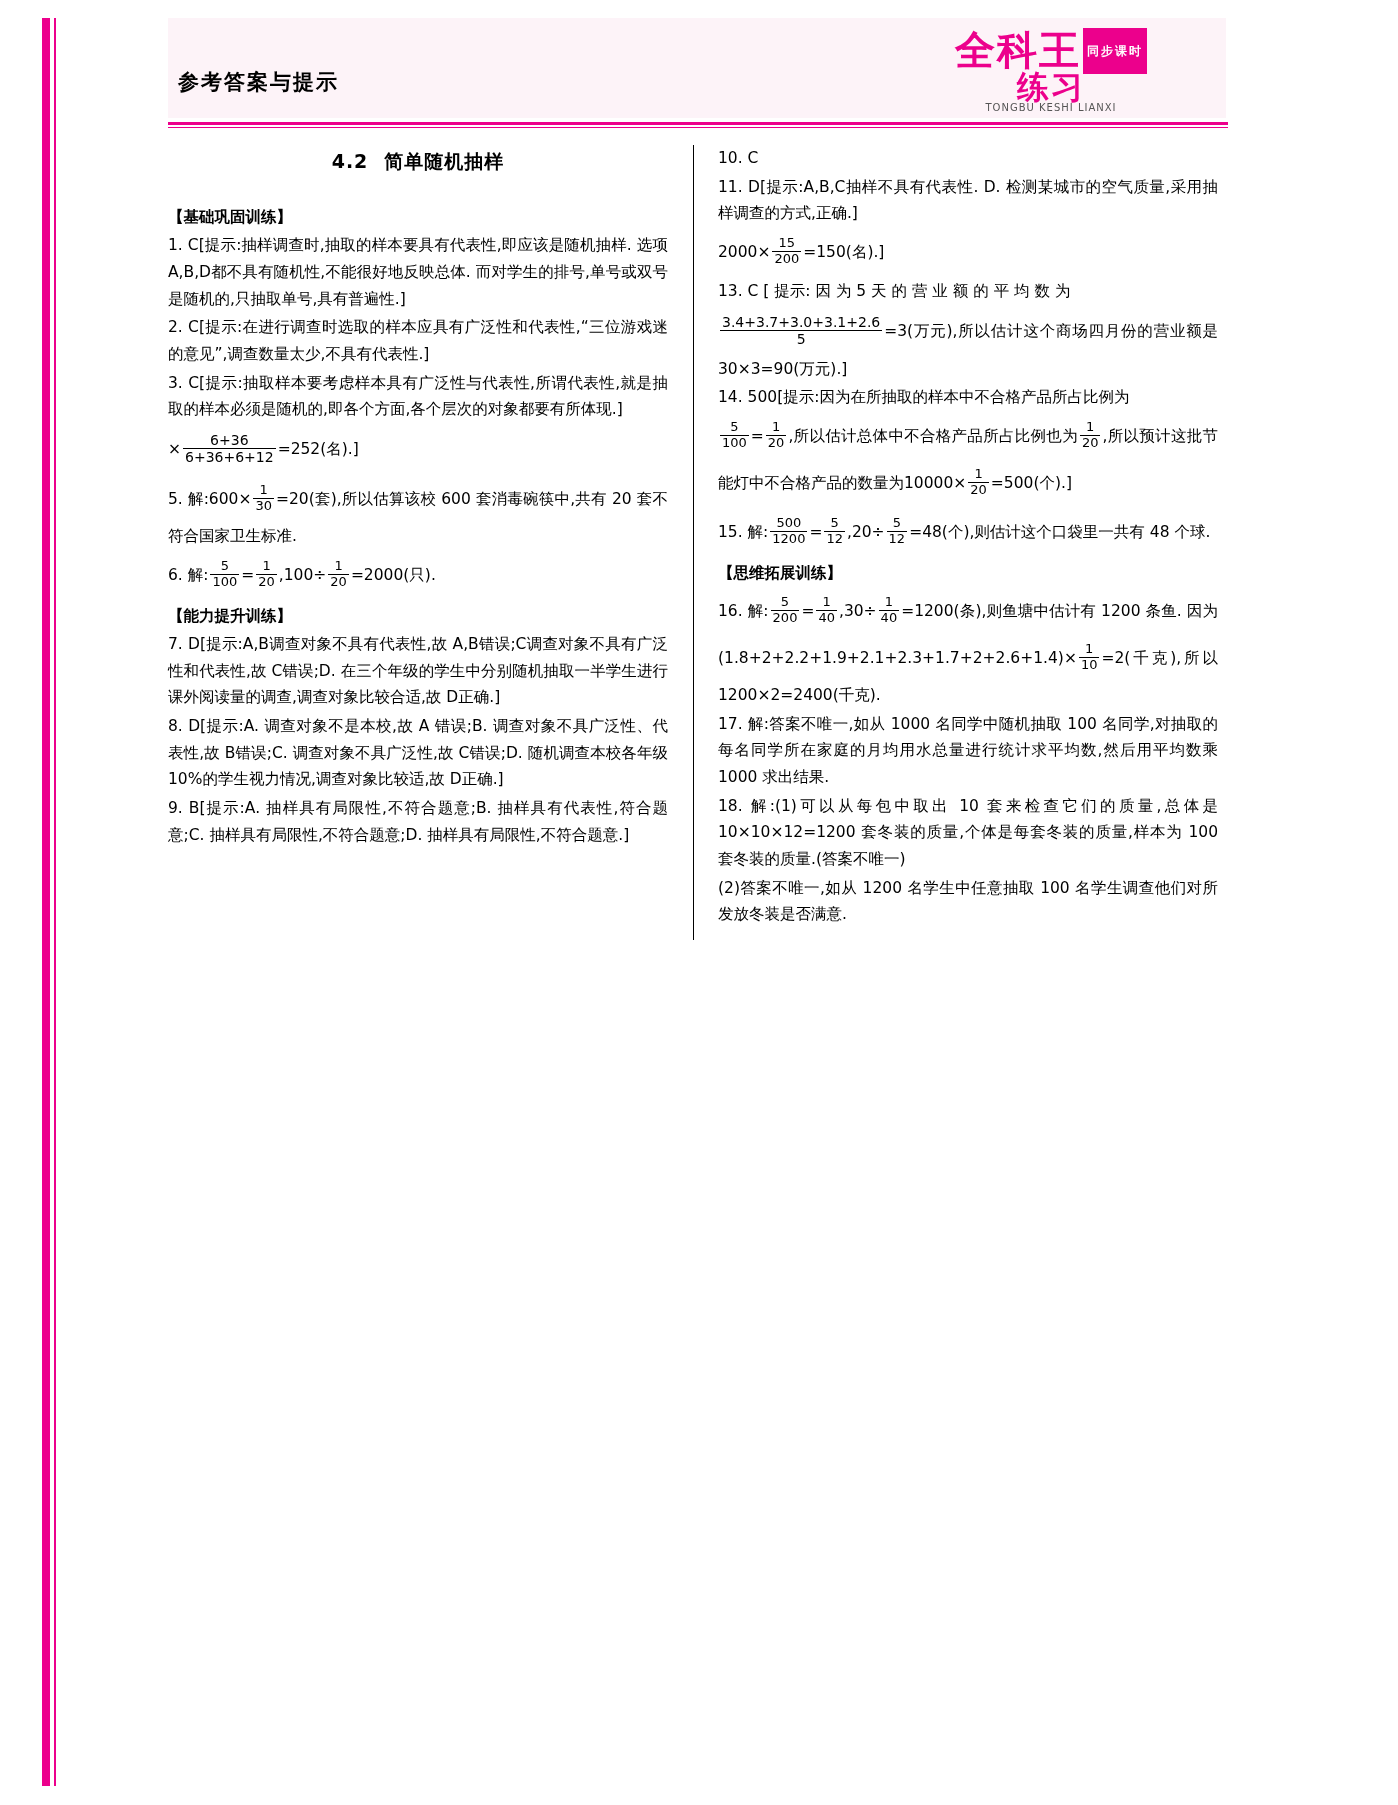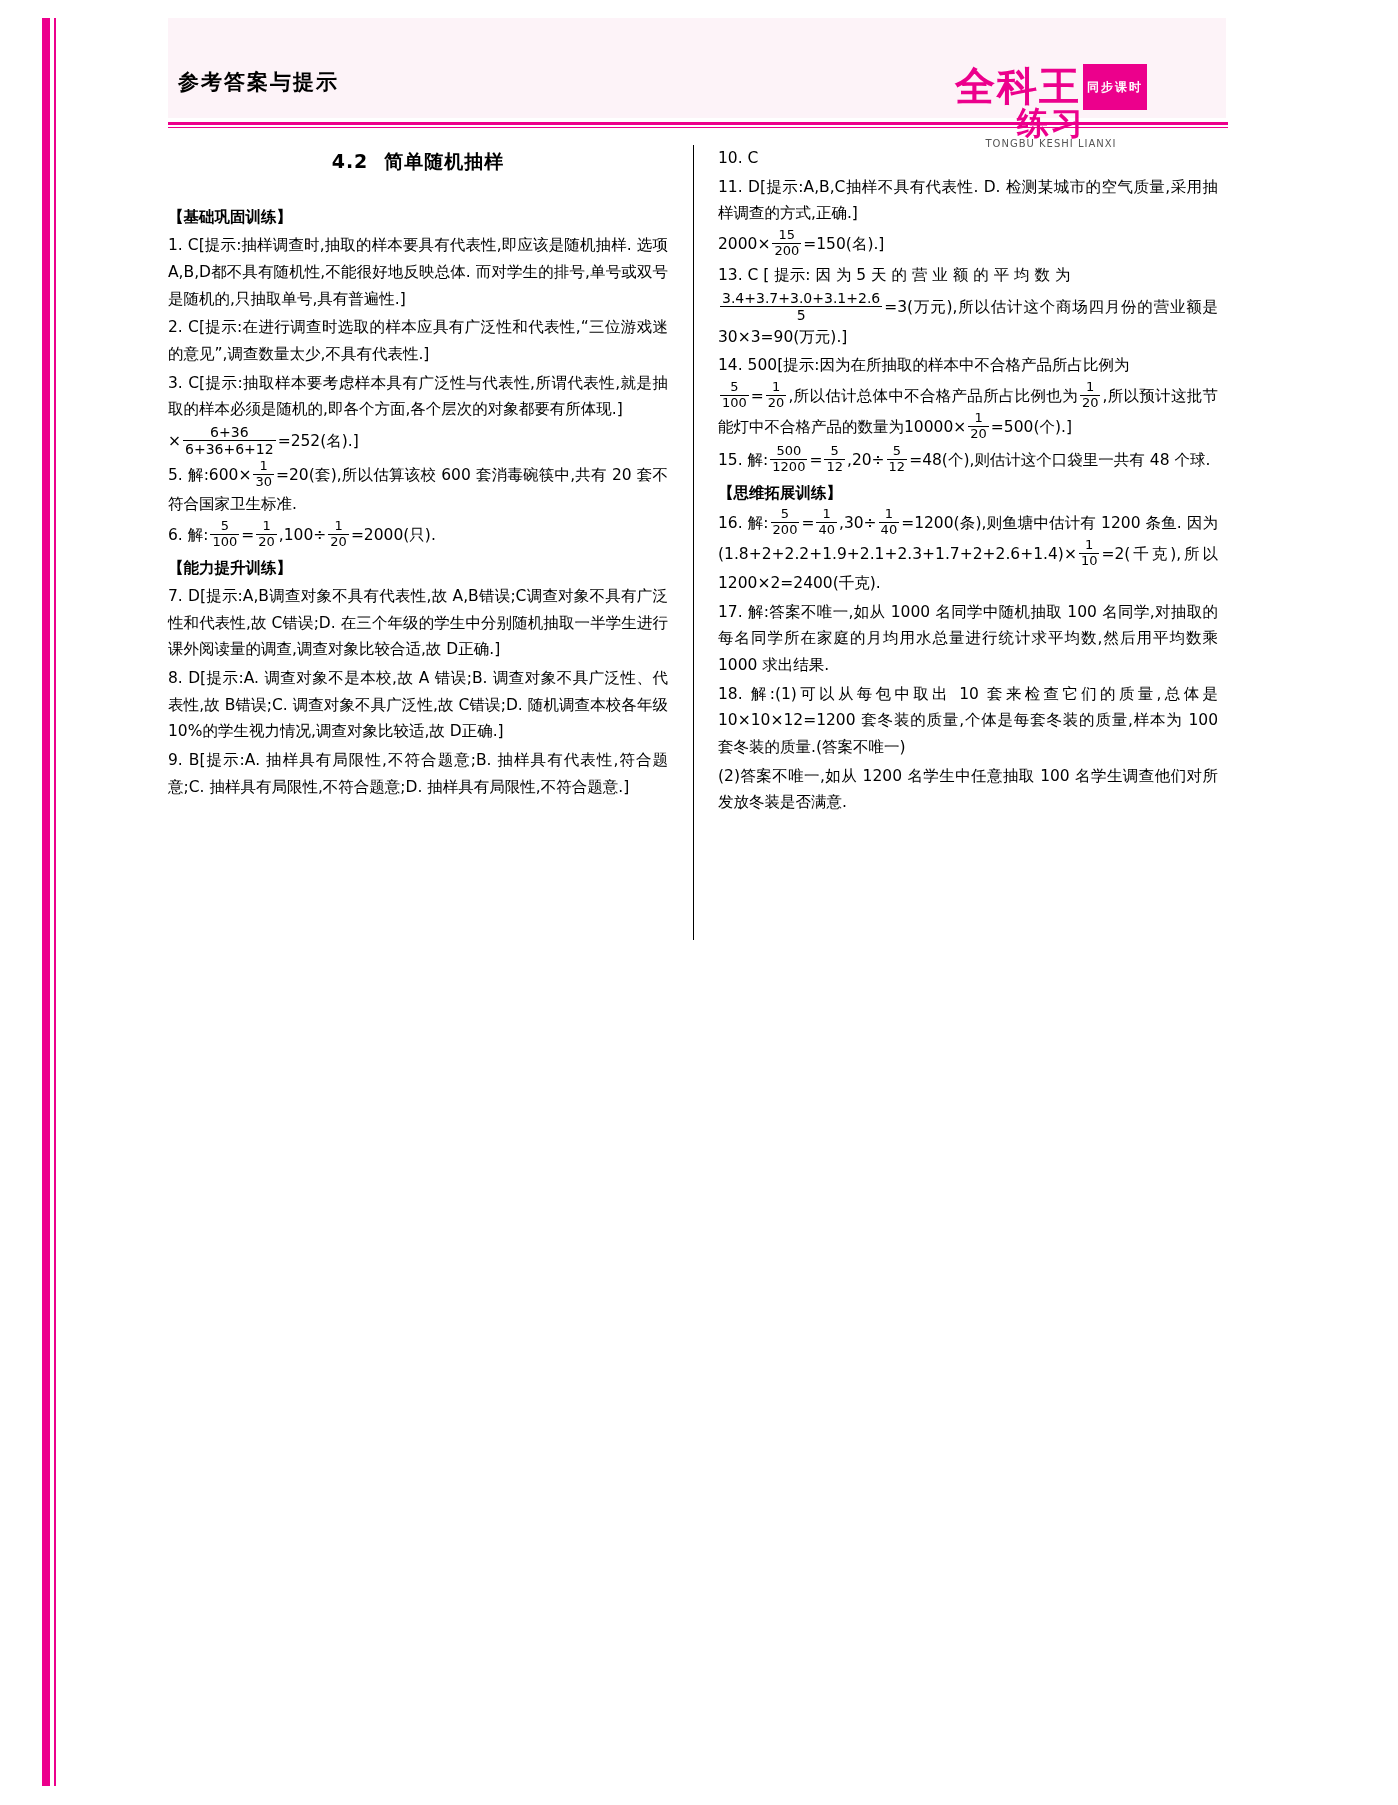--- a/index.html
+++ b/index.html
@@ -64,21 +64,20 @@
     color: #000;
     font-family: "DejaVu Sans", "Liberation Sans", sans-serif;
   }
   .logo {
     position: absolute;
     right: 60px;
     top: 10px;
     width: 230px;
     height: 86px;
     text-align: center;
-    margin-top: 36px;
   }
   .logo-main {
     font-size: 40px;
     font-weight: bold;
     color: #ec008c;
     letter-spacing: 2px;
     line-height: 44px;
     font-family: "DejaVu Sans", "Liberation Sans", sans-serif;
   }
   .logo-badge {
@@ -157,21 +156,21 @@
     margin: 0 0 2px 0;
     text-indent: 0;
   }
   
   .frac {
     display: inline-block;
     vertical-align: middle;
     text-align: center;
     font-size: 13px;
     line-height: 1.15;
-    margin: 0 2px;
+    margin: 8px 2px;
     position: relative;
     top: -1px;
   }
   .frac .num {
     display: block;
     padding: 0 2px;
     border-bottom: 1px solid #000;
   }
   .frac .den {
     display: block;

